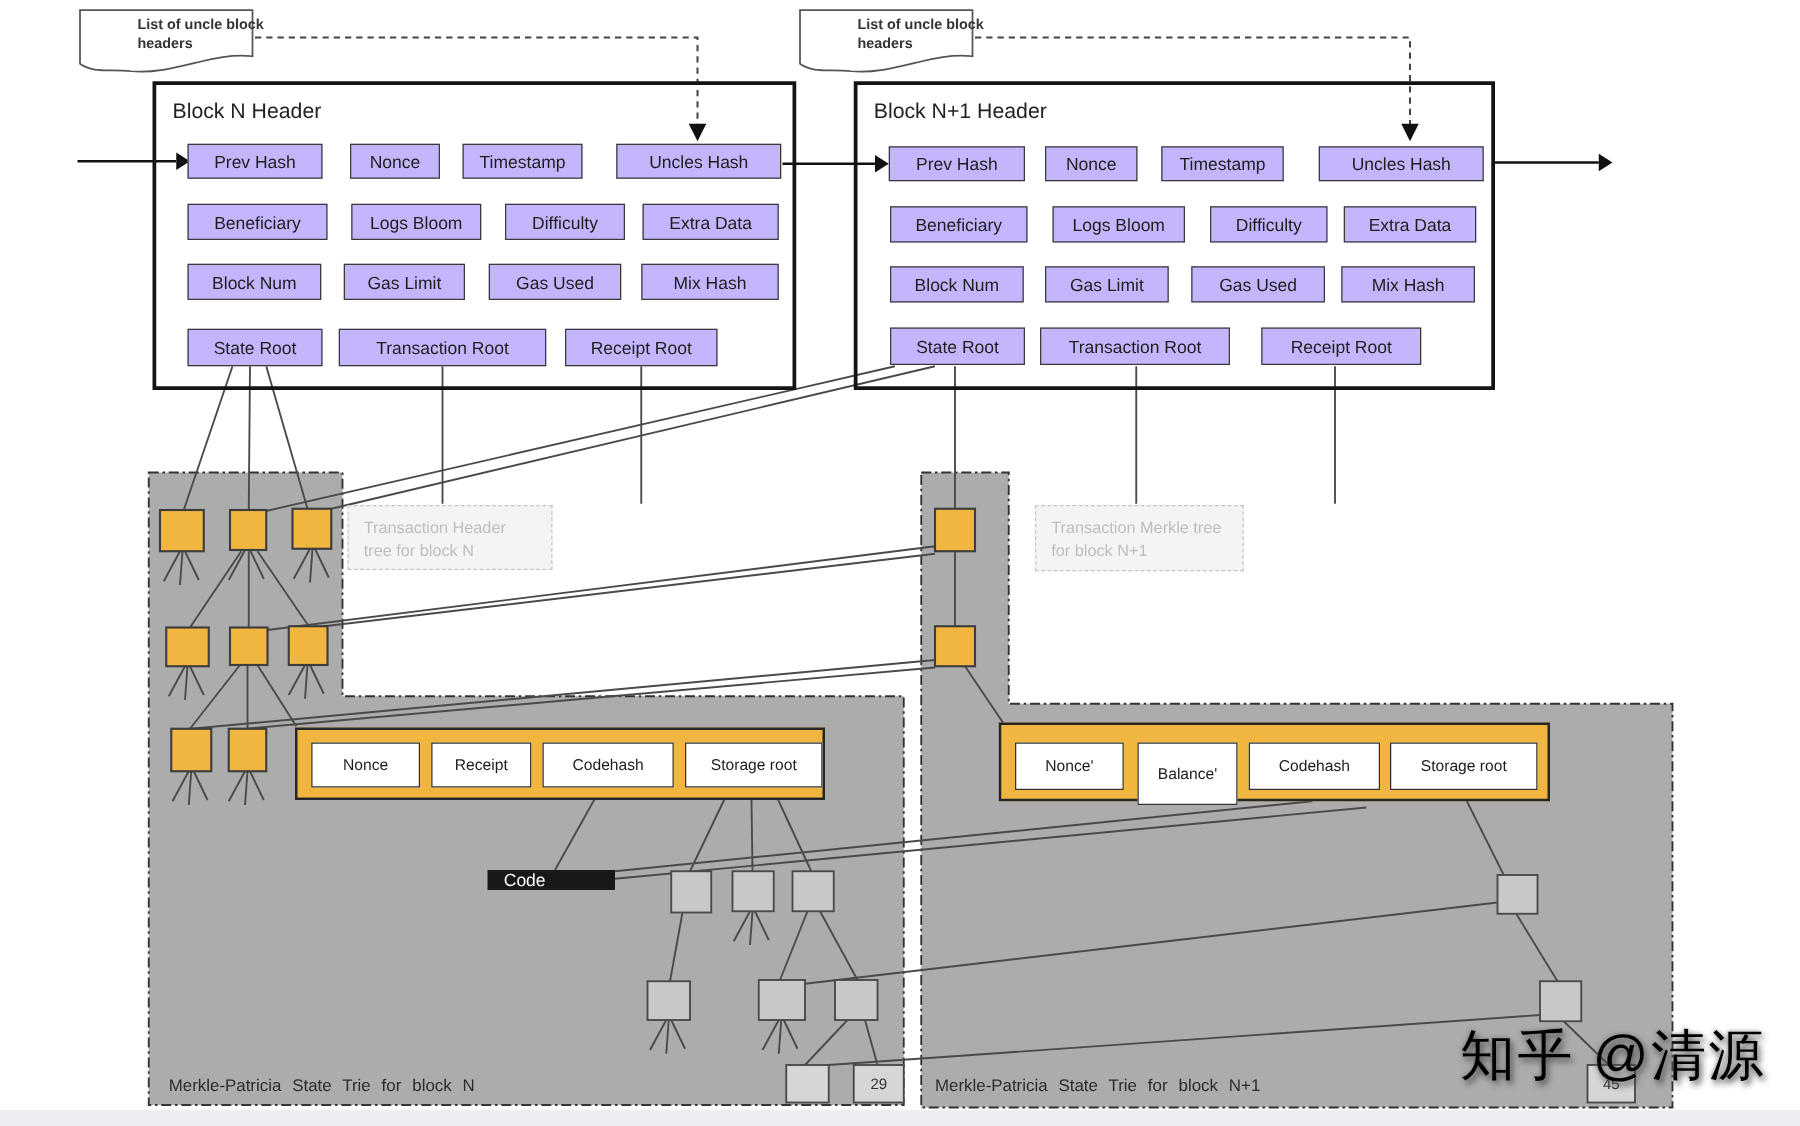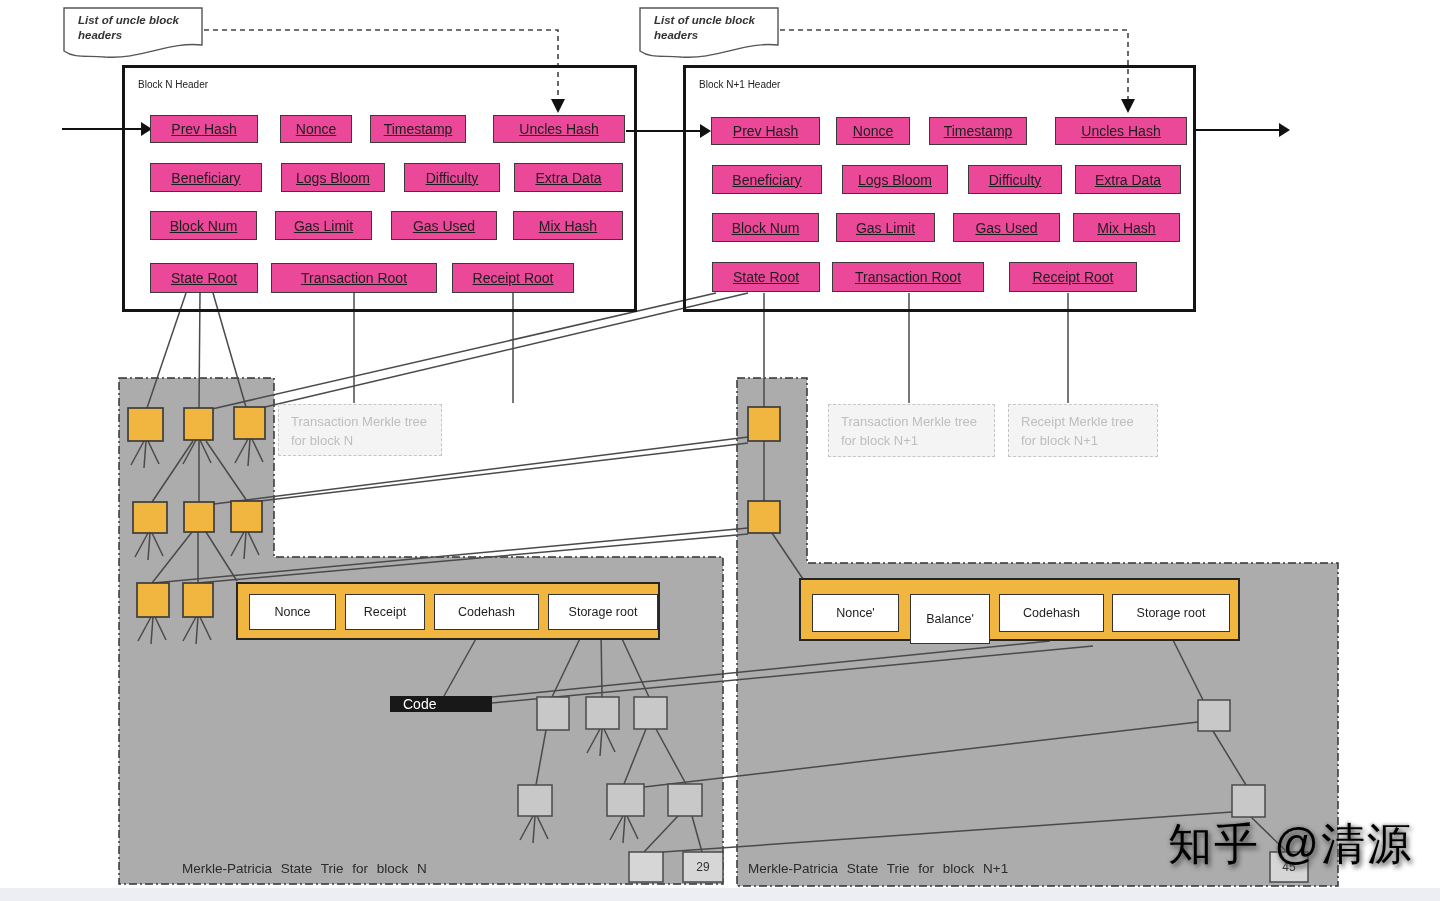--- a/index.html
+++ b/index.html
@@ -11,29 +11,29 @@
     --line:#4a4a4a;
   }
   html,body{margin:0;padding:0;background:#fff;}
   #canvas{
     position:relative;width:1440px;height:901px;overflow:hidden;
     font-family:"Liberation Sans","DejaVu Sans",sans-serif;background:#fff;
   }
   #wires{position:absolute;left:0;top:0;width:1440px;height:901px;}
   .abs{position:absolute;box-sizing:border-box;}
   .header-box{border:3px solid #141414;background:transparent;}
-  .header-title{position:absolute;left:13px;top:11px;font-size:10px;color:#222;white-space:nowrap;}
+  .header-title{position:absolute;left:13px;top:11px;font-size:17px;color:#222;white-space:nowrap;}
   .field{
-    position:absolute;box-sizing:border-box;background:#ec4899;border:1.6px solid #3a3a3a;
+    position:absolute;box-sizing:border-box;background:#c4b5fd;border:1.6px solid #3a3a3a;
     display:flex;align-items:center;justify-content:center;
-    font-size:14px;color:#1d1d1d;white-space:nowrap;text-decoration:underline;
+    font-size:14px;color:#1d1d1d;white-space:nowrap;
   }
   .note-text{
-    position:absolute;font-size:11.5px;font-style:italic;font-weight:700;color:#333;
-    line-height:1.3;width:122px;
+    position:absolute;font-size:11.5px;font-weight:700;color:#333;
+    line-height:1.3;width:122px;margin-left:32px;
   }
   .merkle-box{
     position:absolute;box-sizing:border-box;background:#F4F4F4;border:1.5px dashed #C6C6C6;
     color:#BEBEBE;font-size:13px;line-height:1.45;padding:8px 12px;
   }
   .acct-bar{position:absolute;box-sizing:border-box;background:var(--yellow);border:2px solid #262626;}
   .acct-field{
     position:absolute;box-sizing:border-box;background:#fff;border:1.6px solid #333;
     display:flex;align-items:center;justify-content:center;font-size:12.5px;color:#1d1d1d;white-space:nowrap;
   }
@@ -222,43 +222,42 @@
   <div class="field" style="left:968px;top:165px;width:94px;height:29px;">Difficulty</div>
   <div class="field" style="left:1075px;top:165px;width:106px;height:29px;">Extra Data</div>
   <div class="field" style="left:712px;top:213px;width:107px;height:29px;">Block Num</div>
   <div class="field" style="left:836px;top:213px;width:99px;height:29px;">Gas Limit</div>
   <div class="field" style="left:953px;top:213px;width:107px;height:29px;">Gas Used</div>
   <div class="field" style="left:1073px;top:213px;width:107px;height:29px;">Mix Hash</div>
   <div class="field" style="left:712px;top:262px;width:108px;height:30px;">State Root</div>
   <div class="field" style="left:832px;top:262px;width:152px;height:30px;">Transaction Root</div>
   <div class="field" style="left:1009px;top:262px;width:128px;height:30px;">Receipt Root</div>
 
-  <div class="merkle-box" style="left:278px;top:404px;width:164px;height:52px;">Transaction Merkle tree for block N</div>
+  <div class="merkle-box" style="left:278px;top:404px;width:164px;height:52px;">Transaction Header tree for block N</div>
   <div class="merkle-box" style="left:828px;top:404px;width:167px;height:53px;">Transaction Merkle tree for block N+1</div>
-  <div class="merkle-box" style="left:1008px;top:404px;width:150px;height:53px;">Receipt Merkle tree for block N+1</div>
 
   <div class="acct-bar" style="left:236px;top:582px;width:424px;height:58px;">
     <div class="acct-field" style="left:11px;top:10px;width:87px;height:36px;">Nonce</div>
     <div class="acct-field" style="left:107px;top:10px;width:80px;height:36px;">Receipt</div>
     <div class="acct-field" style="left:196px;top:10px;width:105px;height:36px;">Codehash</div>
     <div class="acct-field" style="left:310px;top:10px;width:110px;height:36px;">Storage root</div>
   </div>
 
   <div class="acct-bar" style="left:799px;top:578px;width:441px;height:63px;">
     <div class="acct-field" style="left:11px;top:14px;width:87px;height:38px;">Nonce'</div>
     <div class="acct-field" style="left:109px;top:14px;width:80px;height:50px;">Balance'</div>
     <div class="acct-field" style="left:198px;top:14px;width:105px;height:38px;">Codehash</div>
     <div class="acct-field" style="left:311px;top:14px;width:118px;height:38px;">Storage root</div>
   </div>
 
   <div class="code-box" style="left:390px;top:696px;width:102px;height:16px;">Code</div>
 
   <div class="leaf-label" style="left:683px;top:852px;width:40px;height:30px;">29</div>
   <div class="leaf-label" style="left:1270px;top:852px;width:38px;height:30px;">45</div>
 
-  <div class="trie-label" style="left:135px;top:861px;margin-left:47px;">Merkle-Patricia State Trie for block N</div>
+  <div class="trie-label" style="left:135px;top:861px;">Merkle-Patricia State Trie for block N</div>
   <div class="trie-label" style="left:748px;top:861px;">Merkle-Patricia State Trie for block N+1</div>
 
   <div class="watermark" style="left:1168px;top:815px;">知乎 @清源</div>
 
   <div class="bottom-strip" style="left:0;top:888px;width:1440px;height:13px;"></div>
 
 </div>
 
 </body></html>

